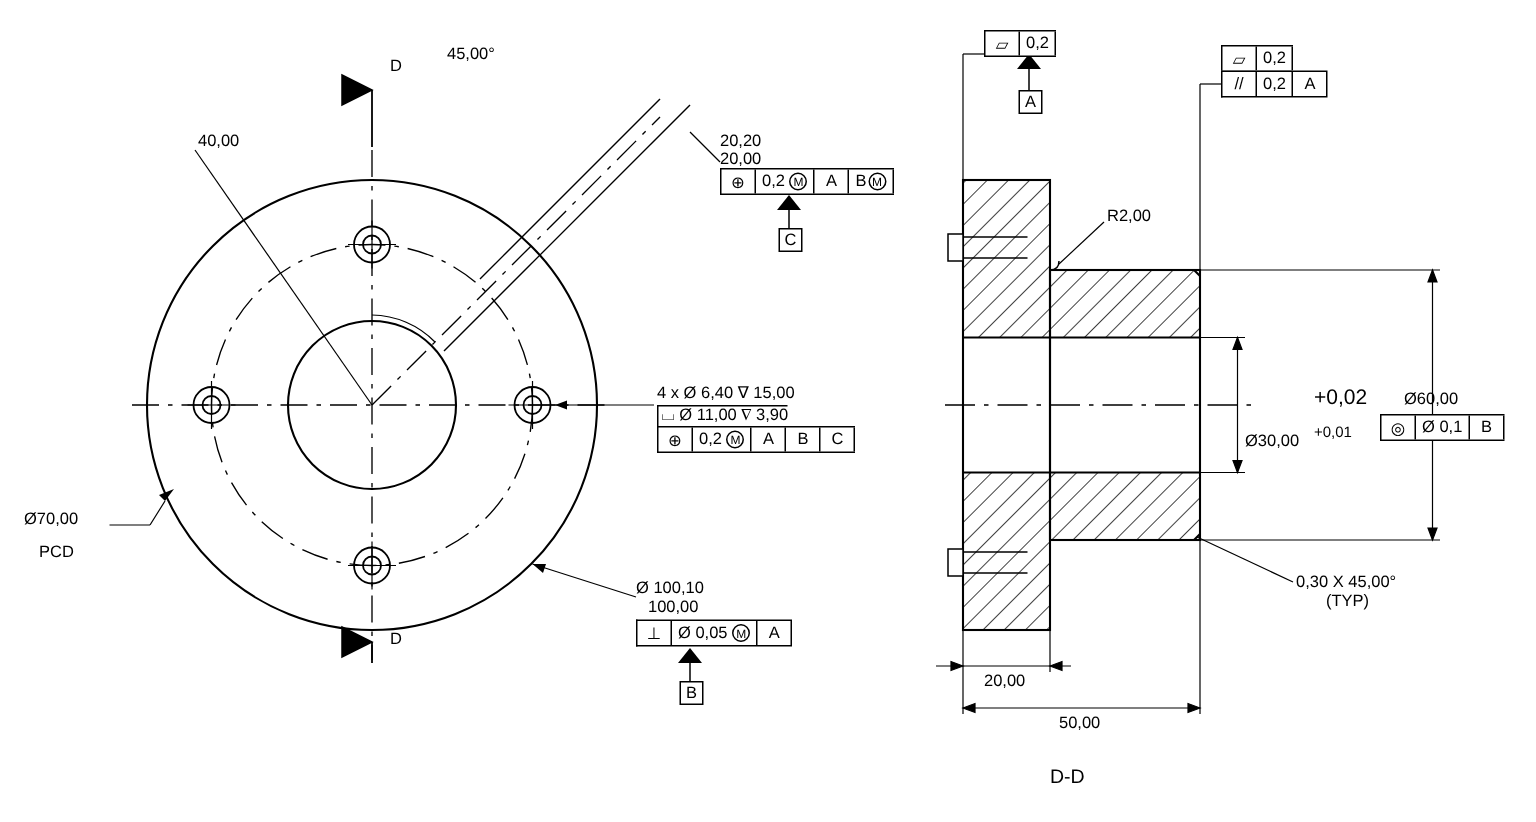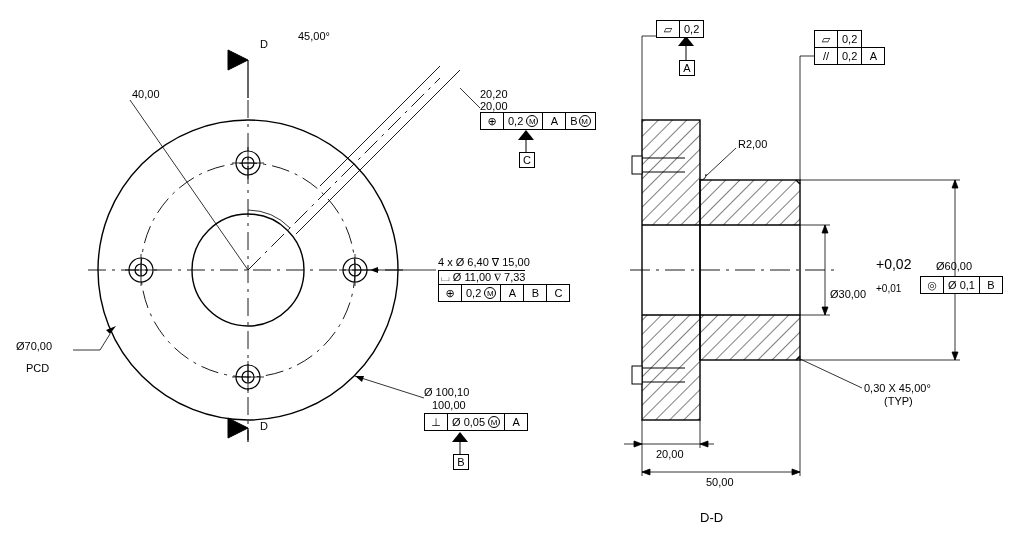--- a/index.html
+++ b/index.html
@@ -216,21 +216,21 @@
   <div><span>0,2</span>&nbsp;<span style="border:1px solid #000;border-radius:50%;width:10px;height:10px;display:inline-flex;align-items:center;justify-content:center;font-size:8px;">M</span></div>
   <div>A</div>
   <div>
       <span>B</span>
       <span style="border:1px solid #000;border-radius:50%;width:10px;height:10px;display:inline-flex;align-items:center;justify-content:center;font-size:8px;margin-left:1px;">M</span>
     </div>
 </div>
 <div class="datum" style="left:519px; top:152px;">C</div>
 
 <div class="label" style="left:438px; top:256px;">4 x Ø 6,40 ∇ 15,00</div>
-<div class="label" style="left:438px; top:270px;border-top:1px solid #000;border-left:1px solid #000;padding-left:2px;">⌴ Ø 11,00 ∇ 7,33</div>
+<div class="label" style="left:438px; top:270px;border-top:1px solid #000;border-left:1px solid #000;padding-left:2px;">⌴ Ø 11,00 ∇ 3,90</div>
 <div class="fcf" style="left:438px; top:284px;">
   <div>⊕</div>
   <div><span>0,2</span>&nbsp;<span style="border:1px solid #000;border-radius:50%;width:10px;height:10px;display:inline-flex;align-items:center;justify-content:center;font-size:8px;">M</span></div>
   <div>A</div>
   <div>B</div>
   <div>C</div>
 </div>
 
 <div class="label" style="left:424px; top:386px;">Ø 100,10</div>
 <div class="label" style="left:432px; top:399px;">  100,00</div>

